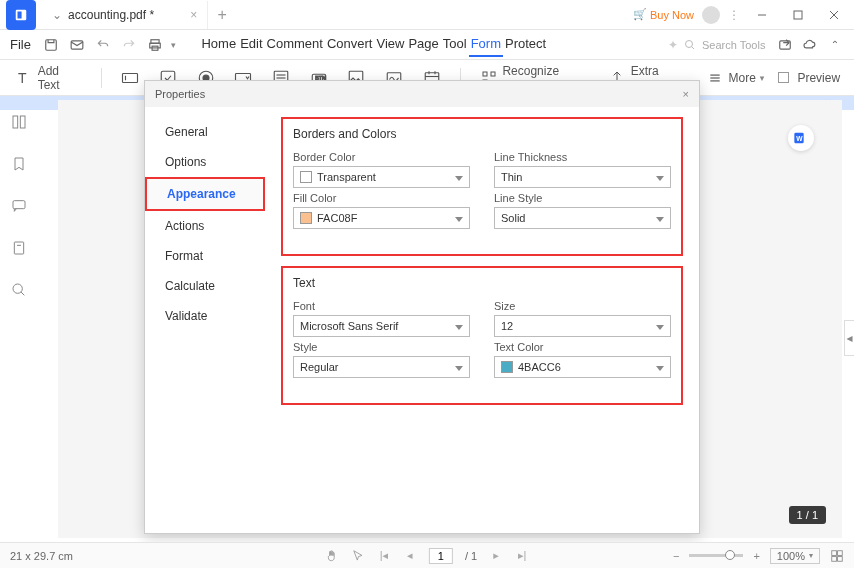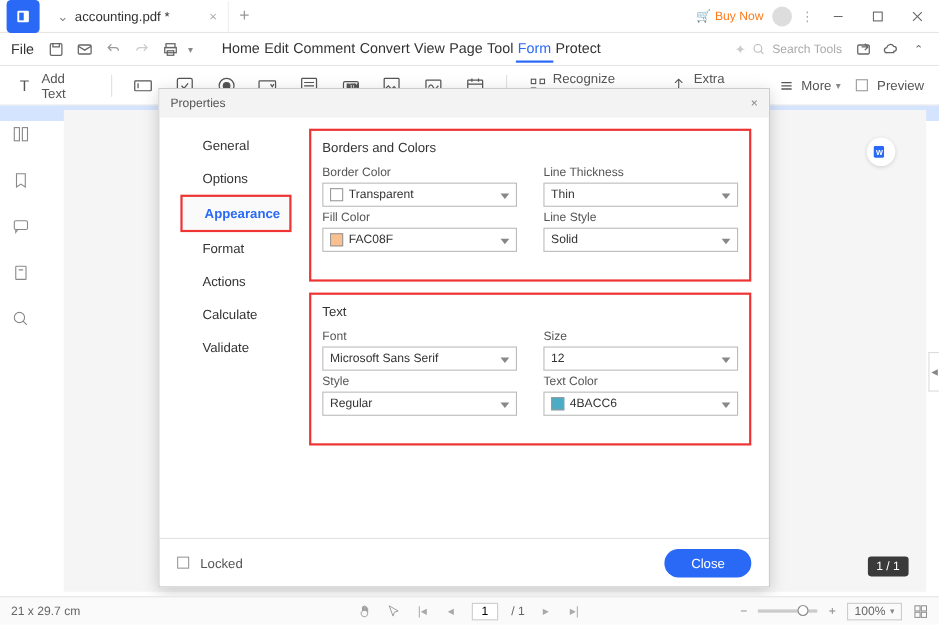--- a/index.html
+++ b/index.html
@@ -52,21 +52,21 @@
 
 
 .word-badge { position: absolute; right: 40px; top: 125px; width: 26px; height: 26px; border-radius: 50%; background: #fff; box-shadow: 0 1px 4px rgba(0,0,0,.15); display: flex; align-items: center; justify-content: center; color: #2a69f5; font-weight: bold; font-size: 11px; }
 
 
 .props { position: absolute; left: 144px; top: 80px; width: 556px; height: 454px; background: #fff; border: 1px solid #ccc; box-shadow: 0 4px 14px rgba(0,0,0,.18); display: flex; flex-direction: column; }
 .props-header { height: 26px; background: #f3f3f3; display: flex; align-items: center; padding: 0 10px; font-size: 11px; color: #555; }
 .props-header .close { margin-left: auto; color: #888; }
 .props-body { flex: 1; display: flex; overflow: hidden; }
 .props-tabs { width: 120px; display: flex; flex-direction: column; padding-top: 10px; background: #fff; }
-.props-tab { padding: 8px 20px; font-size: 12px; color: #333; margin-left: 19px; }
+.props-tab { padding: 8px 20px; font-size: 12px; color: #333; }
 .props-tab.active { font-weight: bold; color: #2a69f5; background: #fafafa; border: 2px solid #e33; }
 .props-content { flex: 1; padding: 10px 16px; overflow-y: auto; }
 
 .group { border: 2px solid #e33; padding: 8px 10px 25px; margin-bottom: 10px; }
 .group-title { font-size: 12px; color: #333; margin-bottom: 6px; }
 .form-row { display: flex; gap: 24px; }
 .form-col { flex: 1; display: flex; flex-direction: column; }
 .form-col label { font-size: 11px; color: #555; margin: 4px 0 3px; }
 .select { height: 22px; border: 1px solid #bbb; background: #fff; display: flex; align-items: center; padding: 0 6px; font-size: 11px; position: relative; }
 .select::after { content: ""; position: absolute; right: 6px; top: 9px; border-left: 4px solid transparent; border-right: 4px solid transparent; border-top: 5px solid #888; }
@@ -359,22 +359,22 @@
 <div class="props">
   <div class="props-header">
     <span>Properties</span>
     <span class="close">×</span>
   </div>
   <div class="props-body">
     <div class="props-tabs">
       <div class="props-tab">General</div>
       <div class="props-tab">Options</div>
       <div class="props-tab active">Appearance</div>
+      <div class="props-tab">Actions</div>
       <div class="props-tab">Format</div>
-      <div class="props-tab">Actions</div>
       <div class="props-tab">Calculate</div>
       <div class="props-tab">Validate</div>
     </div>
     <div class="props-content">
 
       <div class="group">
         <div class="group-title">Borders and Colors</div>
         <div class="form-row">
           <div class="form-col">
             <label>Border Color</label>
@@ -433,27 +433,20 @@
           <div class="form-col">
             <label>Text Color</label>
             <div class="select">
               <span class="swatch" style="background:#4BACC6"></span>
               <span>4BACC6</span>
             </div>
           </div>
         </div>
       </div>
     </div>
-  </div>
-  <div class="props-footer">
-    <div class="locked">
-      <span class="checkbox-small"></span>
-      <span>Locked</span>
-    </div>
-    <button class="close-btn">Close</button>
   </div>
 </div>
 
 <div class="pagecount-pill">1 / 1</div>
 
 <div class="status">
   <span>21 x 29.7 cm</span>
   <div class="status-center">
     <span class="nav-ico">
         <svg width="14" height="14" viewBox="0 0 24 24" fill="none" stroke="#999" stroke-width="1.5">

